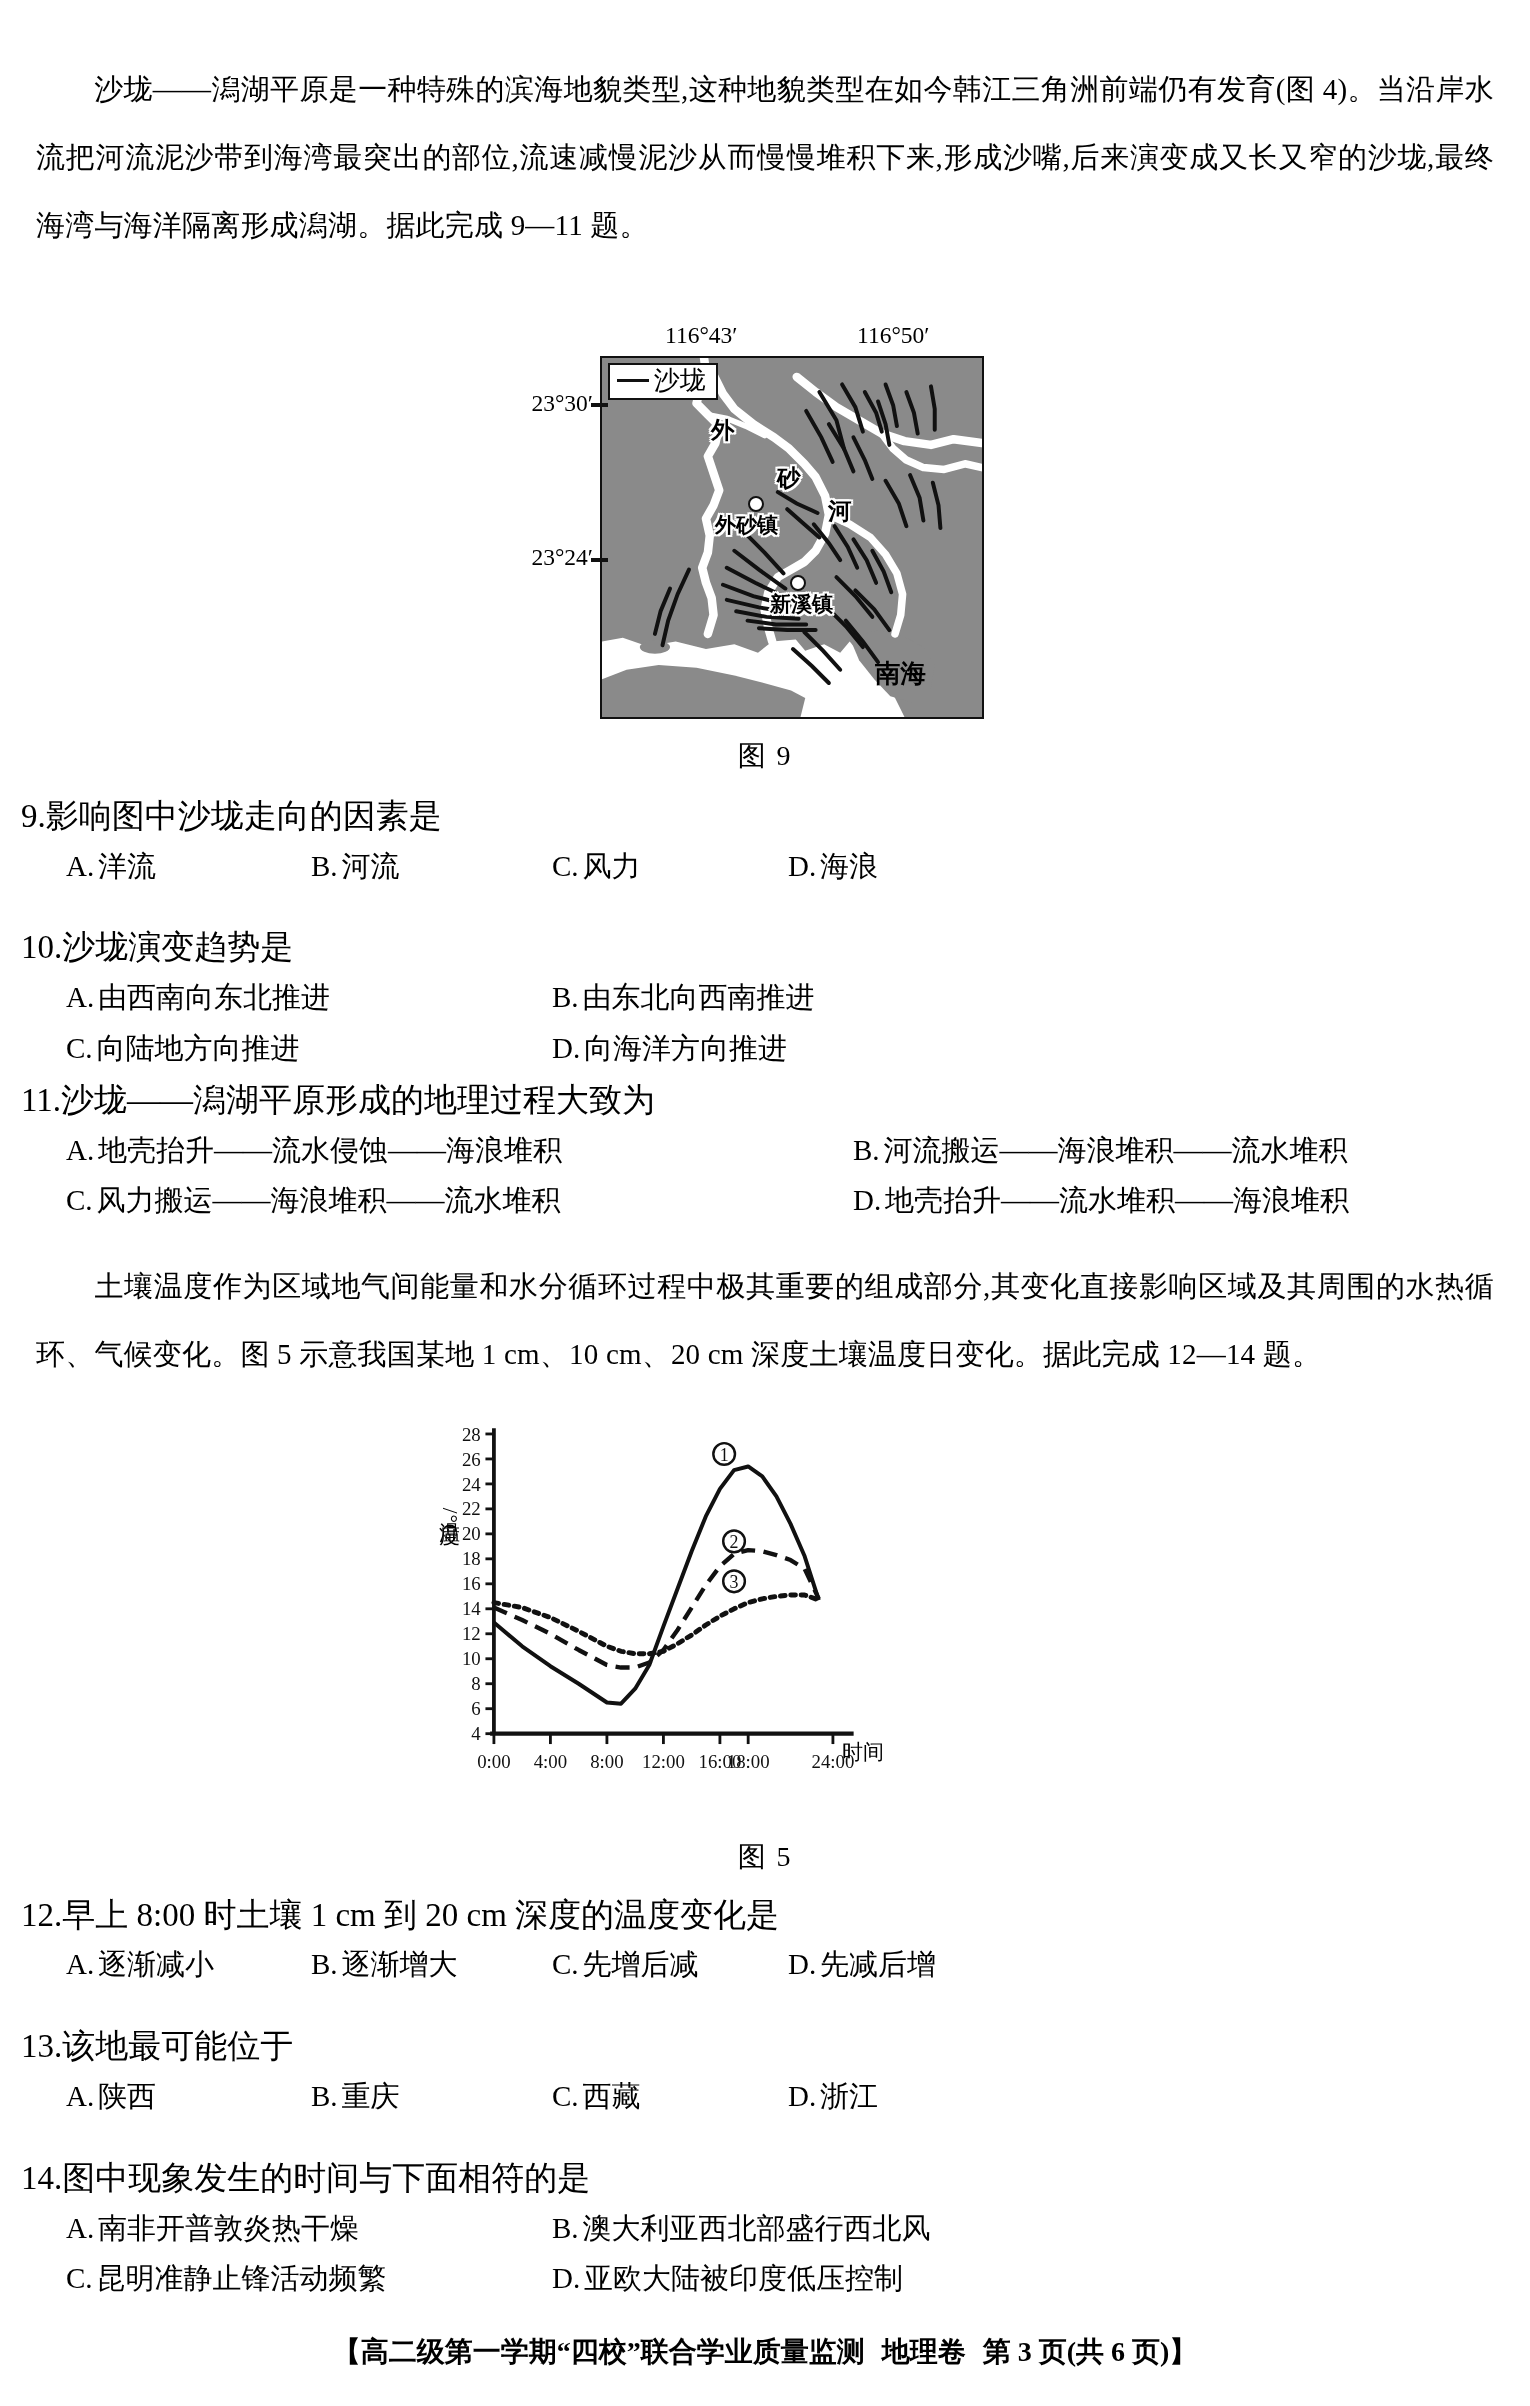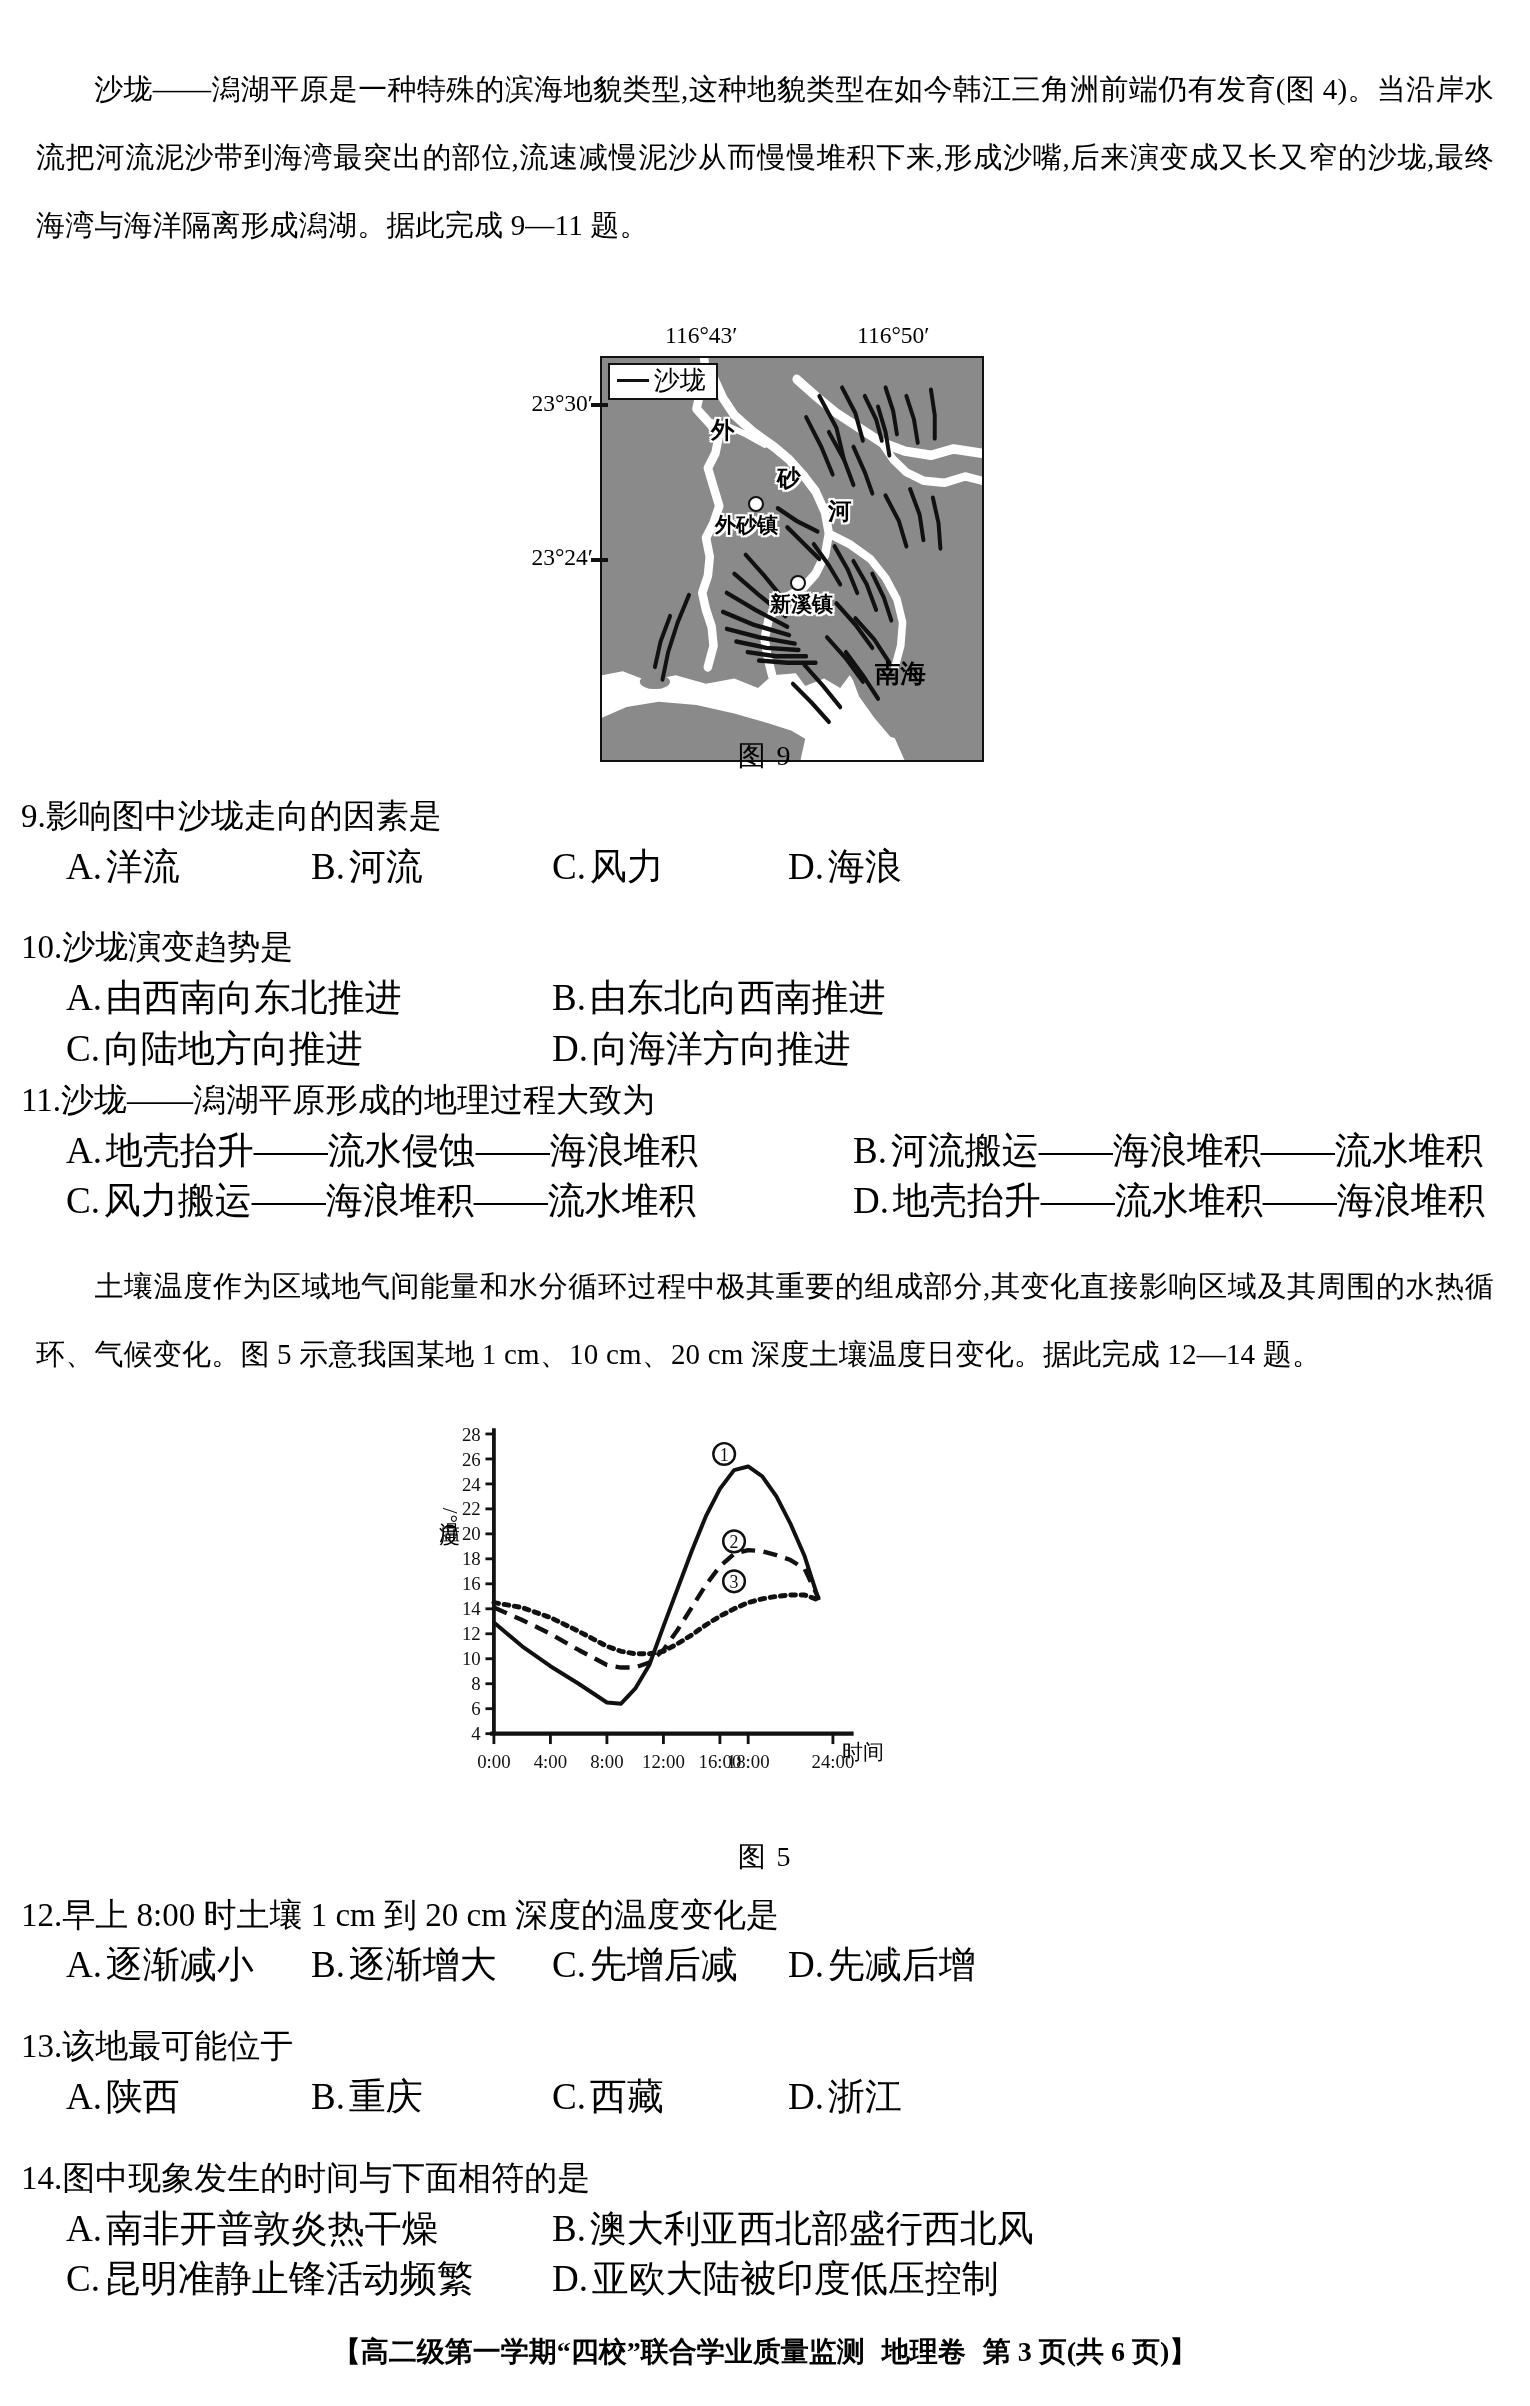--- a/index.html
+++ b/index.html
@@ -38,21 +38,21 @@
     position: absolute;
     left: 21px;
     font-size: 33px;
     line-height: 41px;
     white-space: nowrap;
   }
   .optrow {
     position: absolute;
     left: 21px;
     right: 21px;
-    font-size: 37px;
+    font-size: 29px;
     line-height: 41px;
     height: 41px;
   }
   .opt {
     position: absolute;
     white-space: nowrap;
   }
   .opt .lab { margin-right: 3.8px; }
 
   
@@ -63,21 +63,21 @@
     font-size: 28px;
     letter-spacing: 1.9px;
   }
 
   
   #map-figure {
     position: absolute;
     left: 600px;
     top: 356px;
     width: 384px;
-    height: 406px;
+    height: 363px;
   }
   #map-frame {
     position: absolute;
     inset: 0;
     border: 2.8px solid #111;
     background: #ffffff;
     overflow: hidden;
     box-sizing: border-box;
   }
   #map-svg { display: block; width: 100%; height: 100%; }

